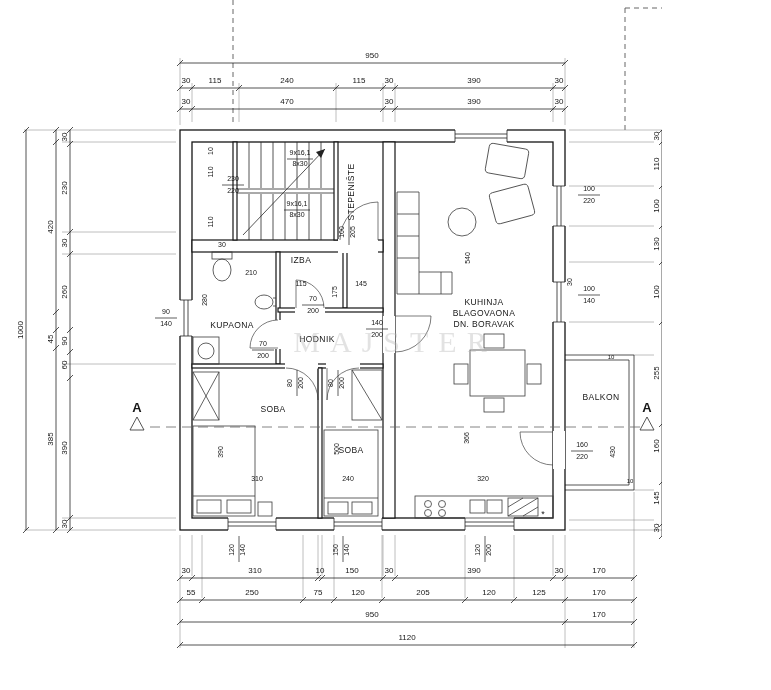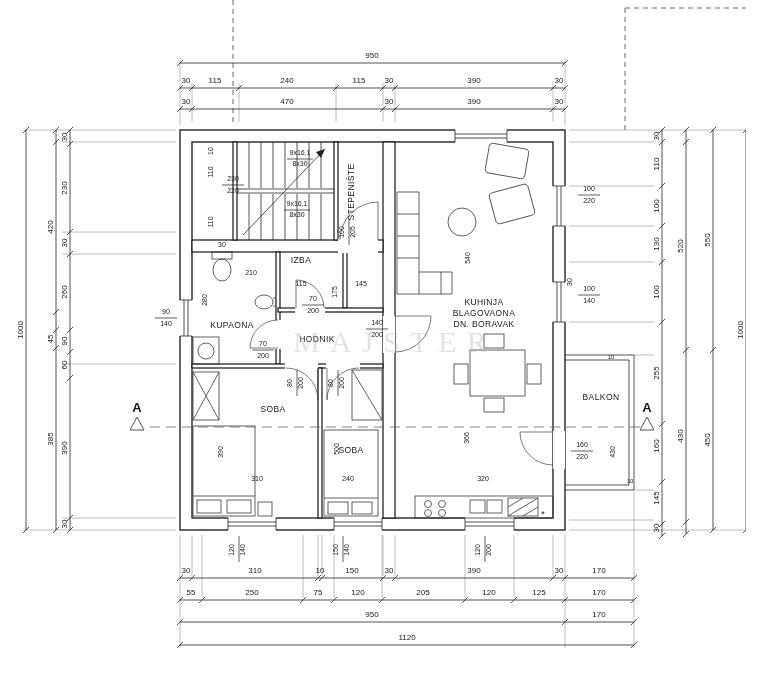--- a/index.html
+++ b/index.html
@@ -1,16 +1,16 @@
 <!DOCTYPE html>
 <html><head>
 <meta charset="utf-8">
 <style>
   html,body{margin:0;padding:0;background:#fff;}
-  #page{width:746px;height:690px;position:relative;background:#fff;overflow:hidden;}
+  #page{width:662px;height:690px;position:relative;background:#fff;overflow:hidden;}
   svg{display:block;}
   .outline{fill:none;stroke:#141414;stroke-width:1.3;}
   .wallr{fill:#fff;stroke:#141414;stroke-width:1.2;}
   .thin{stroke:#2a2a2a;stroke-width:.8;fill:none;}
   .furn{stroke:#3a3a3a;stroke-width:.8;fill:none;}
   .gap{fill:#fff;stroke:none;}
   .win{stroke:#222;stroke-width:.8;}
   .door{stroke:#444;stroke-width:.7;fill:none;}
   .ext{stroke:#8a8a8a;stroke-width:.55;fill:none;}
   .dash{stroke:#555;stroke-width:.9;stroke-dasharray:5 4;fill:none;}

